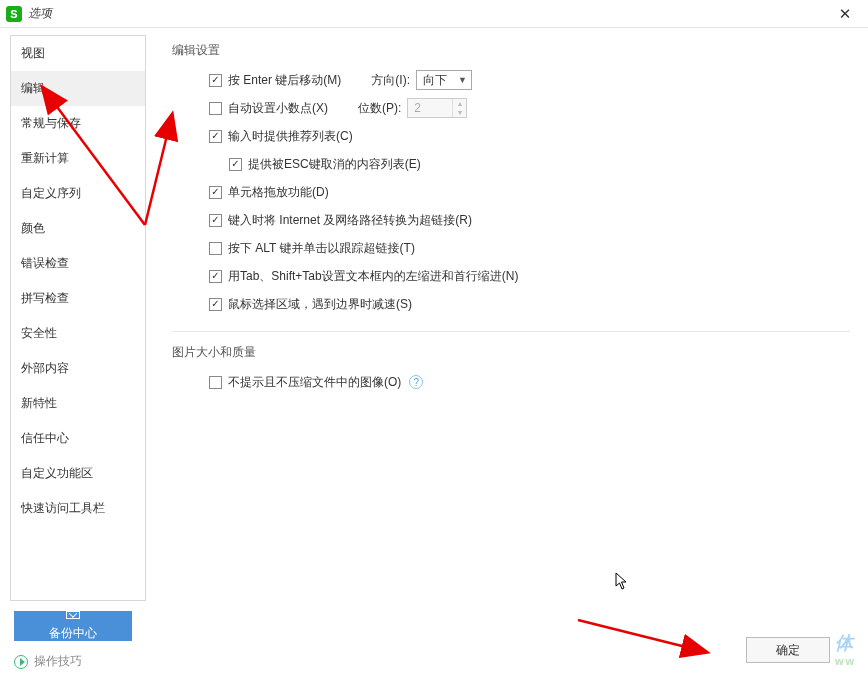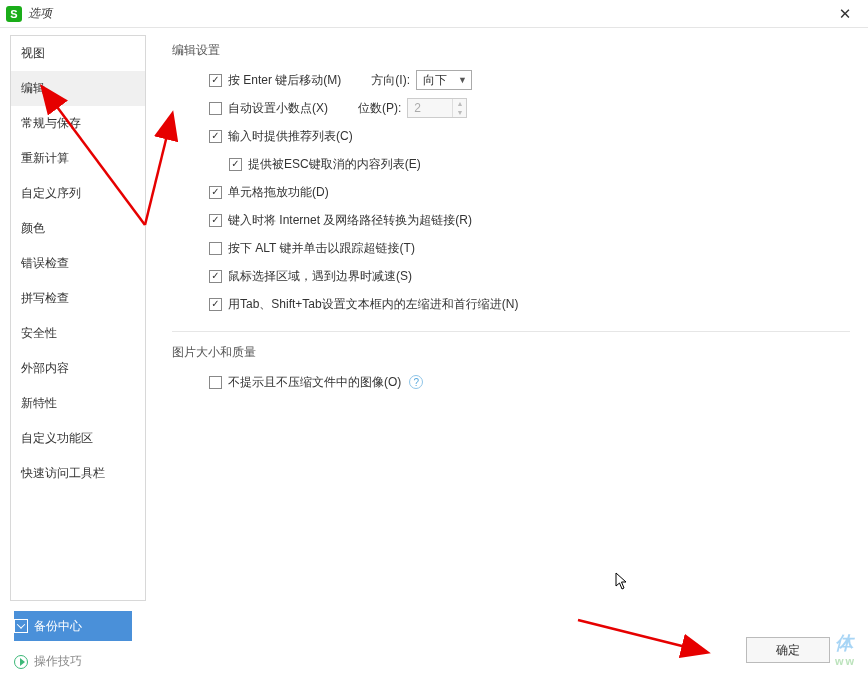--- a/index.html
+++ b/index.html
@@ -159,24 +159,25 @@
     position: absolute;
     left: 0; right: 0; bottom: 0;
     height: 78px;
   }
   .backup-btn {
     position: absolute;
     left: 14px; top: 8px;
     width: 118px; height: 30px;
     background: #4a90d9;
     color: #fff;
-    display: flex; align-items: center; justify-content: flex-start;
+    display: flex; align-items: center; justify-content: center;
     cursor: pointer;
     font-size: 12px;
     gap: 6px;
+    flex-direction: column;
   }
   .backup-icon {
     width: 14px; height: 14px;
     border: 1.5px solid #fff;
     display:flex; align-items:center; justify-content:center;
   }
   .backup-icon::after{
     content:""; width:5px; height:5px; border-left:1.5px solid #fff; border-bottom:1.5px solid #fff; transform: rotate(-45deg) translate(1px,-1px);
   }
   .tips-link {
@@ -250,20 +251,21 @@
     <div class="sidebar-item selected">编辑</div>
     <div class="sidebar-item">常规与保存</div>
     <div class="sidebar-item">重新计算</div>
     <div class="sidebar-item">自定义序列</div>
     <div class="sidebar-item">颜色</div>
     <div class="sidebar-item">错误检查</div>
     <div class="sidebar-item">拼写检查</div>
     <div class="sidebar-item">安全性</div>
     <div class="sidebar-item">外部内容</div>
     <div class="sidebar-item">新特性</div>
+    <div class="sidebar-item">信任中心</div>
     <div class="sidebar-item">自定义功能区</div>
     <div class="sidebar-item">快速访问工具栏</div>
   </div>
 
   <div class="content">
     <div class="section-title">编辑设置</div>
 
     <div class="row">
       <label class="checkbox checked">
         <span class="box"></span>
@@ -322,28 +324,28 @@
     <div class="row">
       <label class="checkbox">
         <span class="box"></span>
         <span>按下 ALT 键并单击以跟踪超链接(T)</span>
       </label>
     </div>
 
     <div class="row">
       <label class="checkbox checked">
         <span class="box"></span>
+        <span>用Tab、Shift+Tab设置文本框内的左缩进和首行缩进(N)</span>
+      </label>
+    </div>
+
+    <div class="row">
+      <label class="checkbox checked">
+        <span class="box"></span>
         <span>鼠标选择区域，遇到边界时减速(S)</span>
-      </label>
-    </div>
-
-    <div class="row">
-      <label class="checkbox checked">
-        <span class="box"></span>
-        <span>用Tab、Shift+Tab设置文本框内的左缩进和首行缩进(N)</span>
       </label>
     </div>
 
     <div class="divider"></div>
 
     <div class="section-title">图片大小和质量</div>
 
     <div class="row">
       <label class="checkbox">
         <span class="box"></span>

